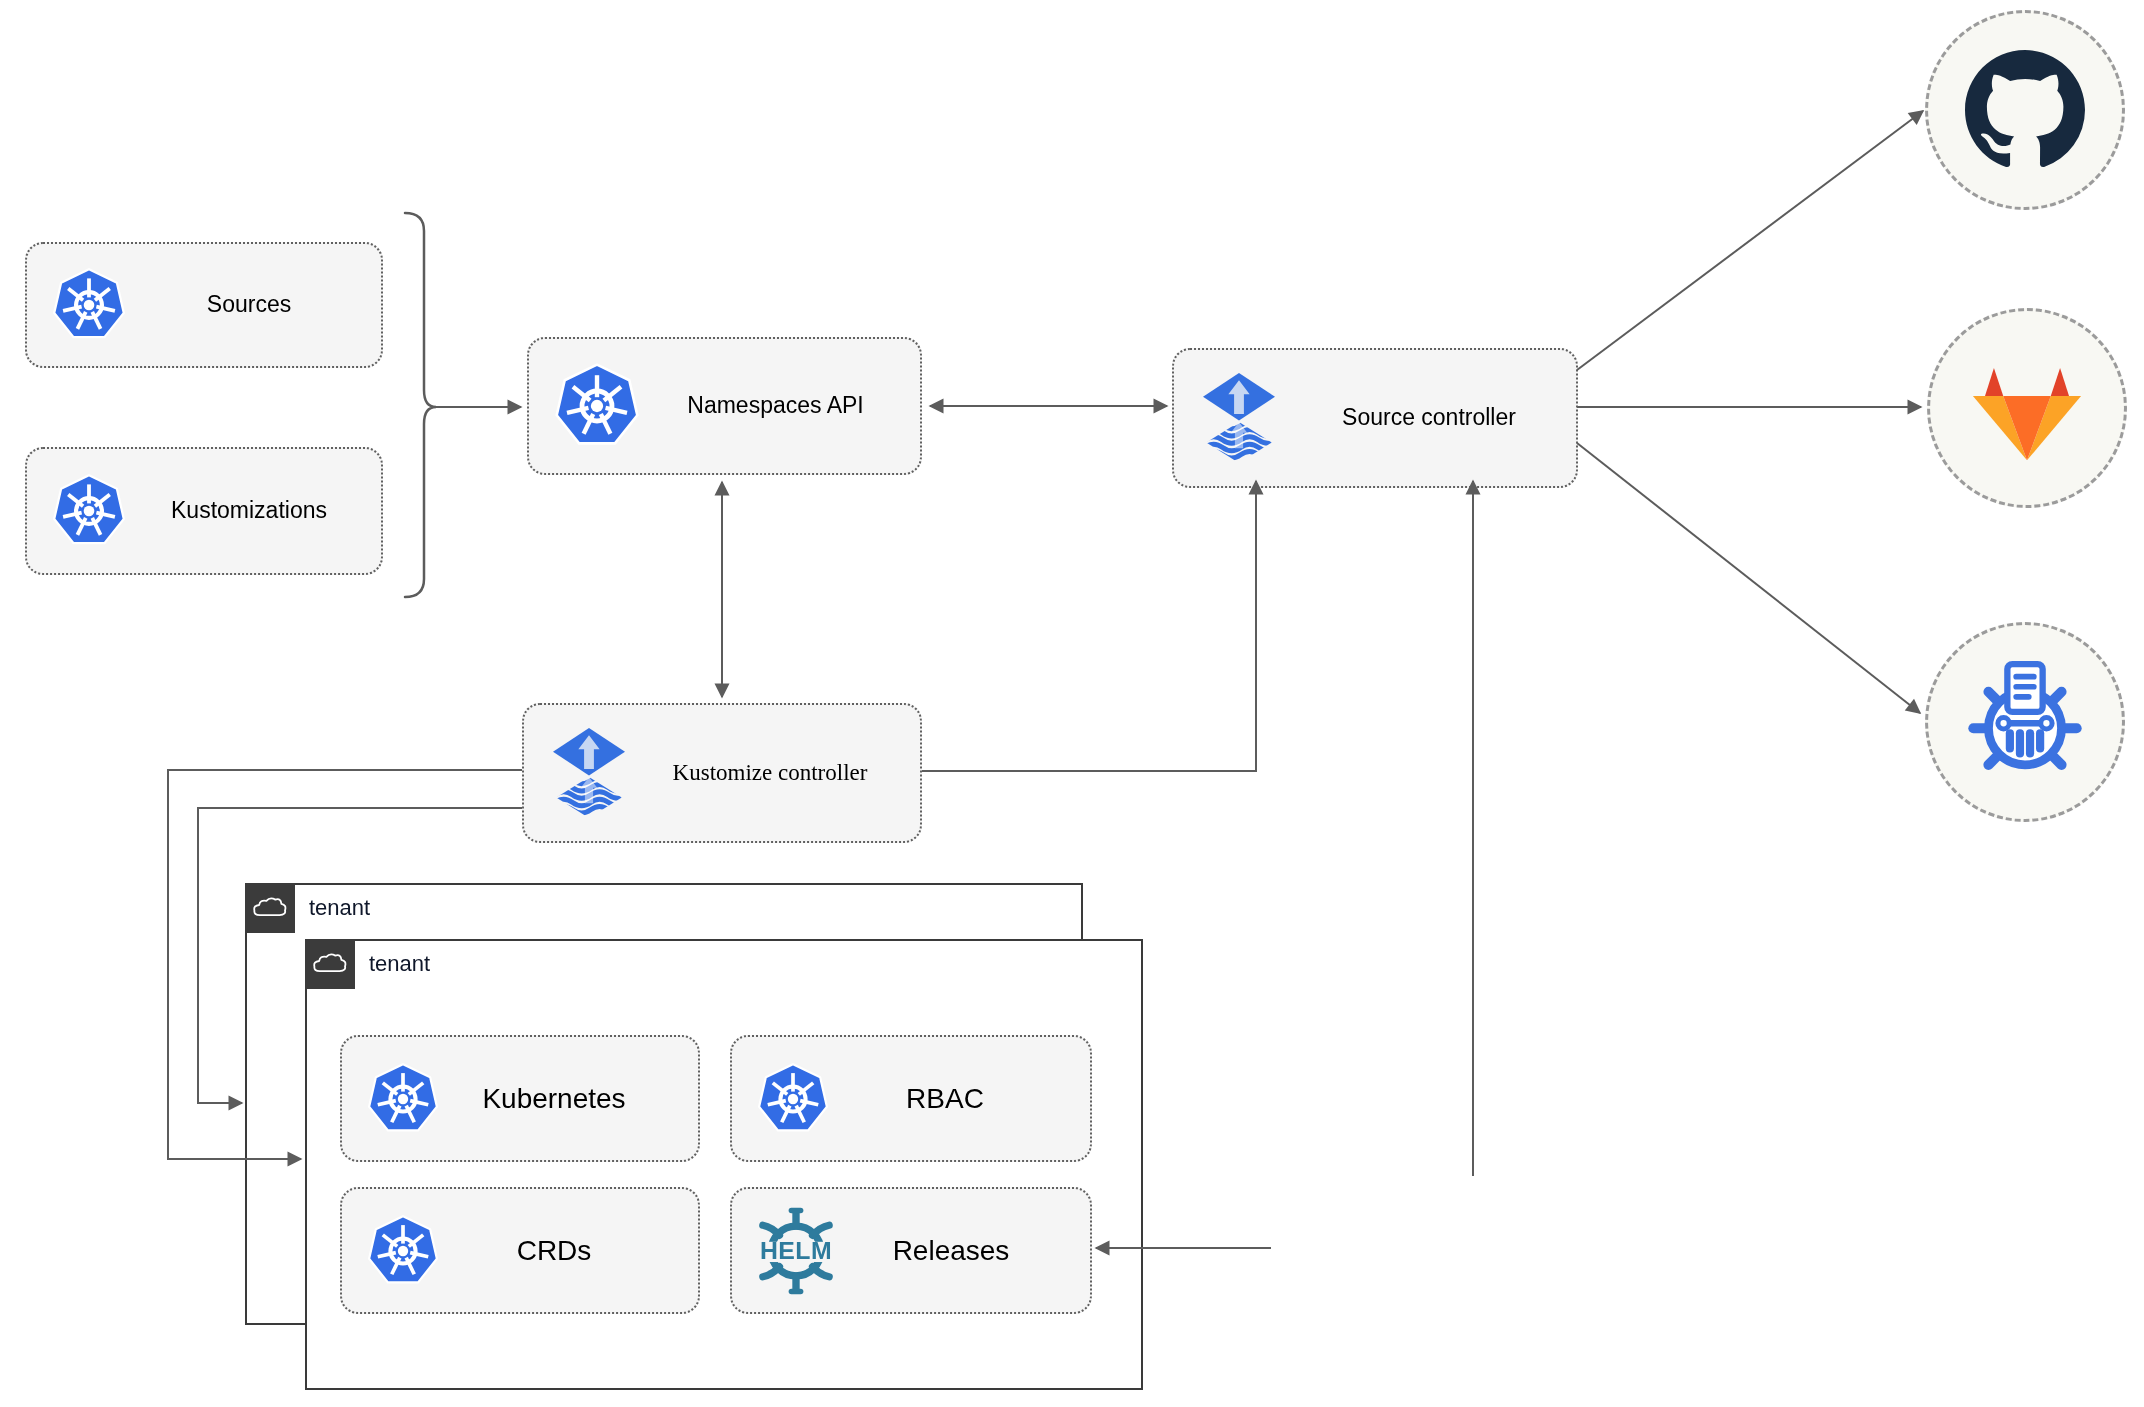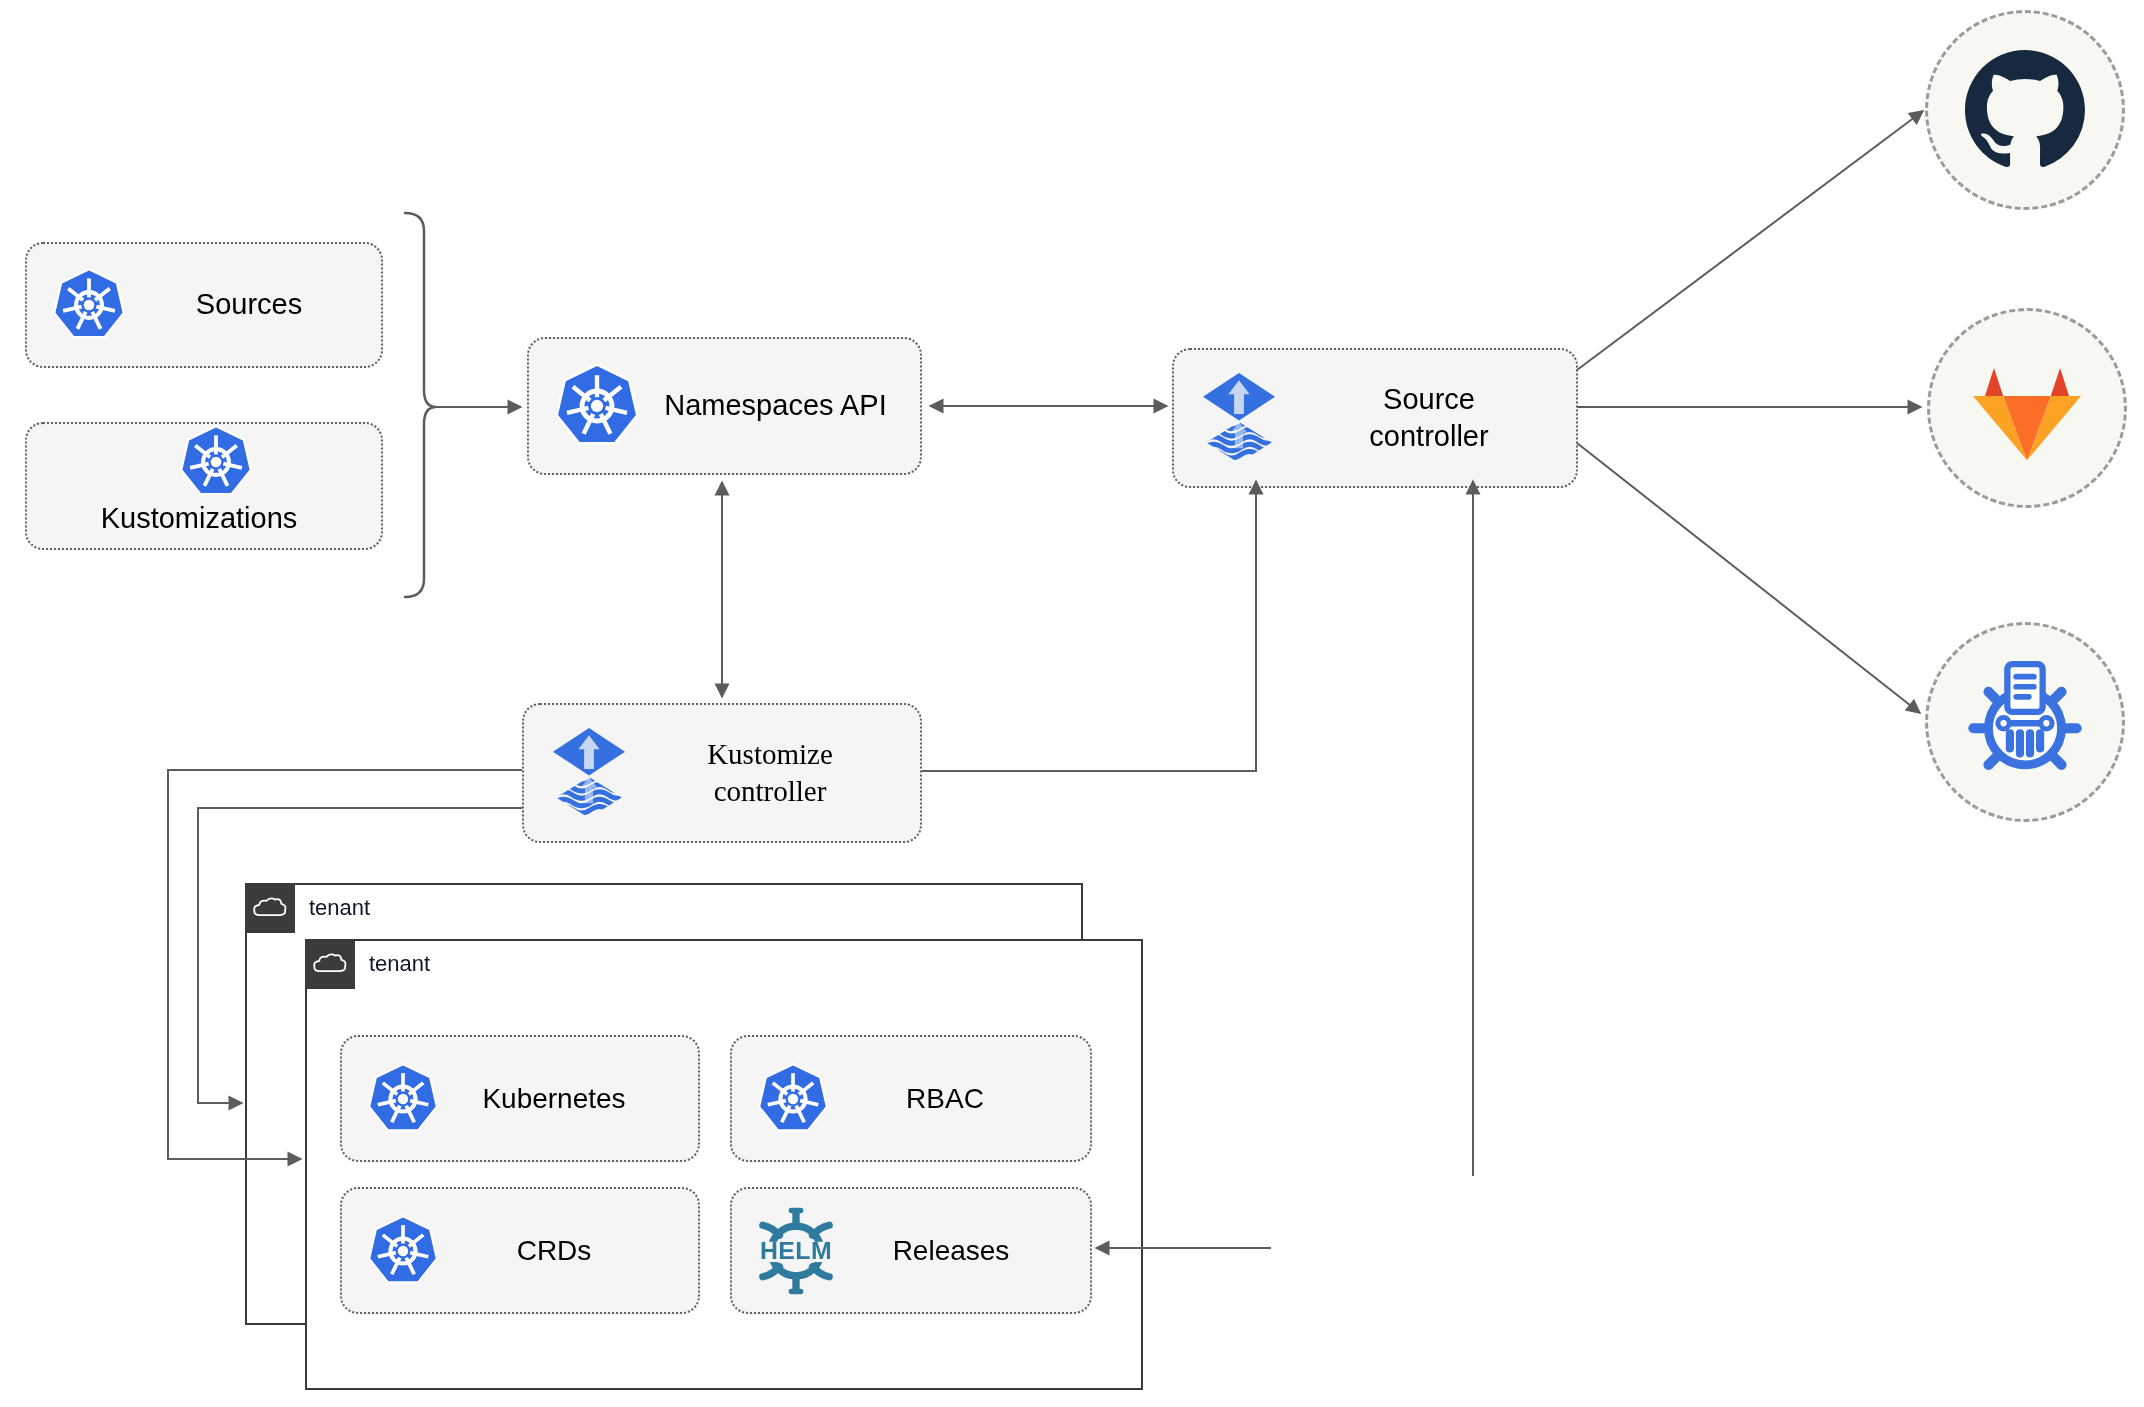--- a/index.html
+++ b/index.html
@@ -6,21 +6,21 @@
   .canvas{
     position:relative;width:2144px;height:1407px;background:#ffffff;overflow:hidden;
     font-family:"Liberation Sans","DejaVu Sans",sans-serif;color:#000;
   }
   
   .node{
     position:absolute;background:#f5f5f5;border:2px dotted #606060;border-radius:18px;
     box-sizing:border-box;display:flex;align-items:center;z-index:10;
   }
   .node .node-icon{flex:none;margin-left:24px;display:block;}
-  .node .node-label{flex:1;text-align:center;font-size:29px;line-height:1.28;padding-right:10px;}
+  .node .node-label{flex:1;text-align:center;font-size:23px;line-height:1.28;padding-right:10px;}
   .node .node-label .narrow{display:inline-block;max-width:205px;}
   .inner .node-label{padding-right:30px;font-size:28px;}
   
   .tenant{position:absolute;background:#ffffff;border:2px solid #3a3a3a;box-sizing:border-box;}
   .tenant-badge{
     position:absolute;left:-2px;top:-2px;width:50px;height:50px;background:#3b3b3b;
     display:flex;align-items:center;justify-content:center;
   }
   .tenant-label{
     position:absolute;left:62px;top:-2px;height:50px;display:flex;align-items:center;
@@ -159,21 +159,21 @@
     <path class="edge" marker-end="url(#ah)" d="M1577,443 L1920,713"></path>
   </svg>
 
   <div class="node" style="left:25px;top:242px;width:358px;height:126px;">
     <svg class="node-icon" width="76" height="76">
         <use href="#sym-k8s"></use>
       </svg>
     <div class="node-label">Sources</div>
   </div>
 
-  <div class="node" style="left:25px;top:422px;width:358px;height:128px;flex-direction:column;">
+  <div class="node" style="left:25px;top:447px;width:358px;height:128px;">
     <svg class="node-icon" width="76" height="76">
         <use href="#sym-k8s"></use>
       </svg>
     <div class="node-label">Kustomizations</div>
   </div>
 
   <div class="node" style="left:527px;top:337px;width:395px;height:138px;">
     <svg class="node-icon" width="88" height="88">
         <use href="#sym-k8s"></use>
       </svg>

